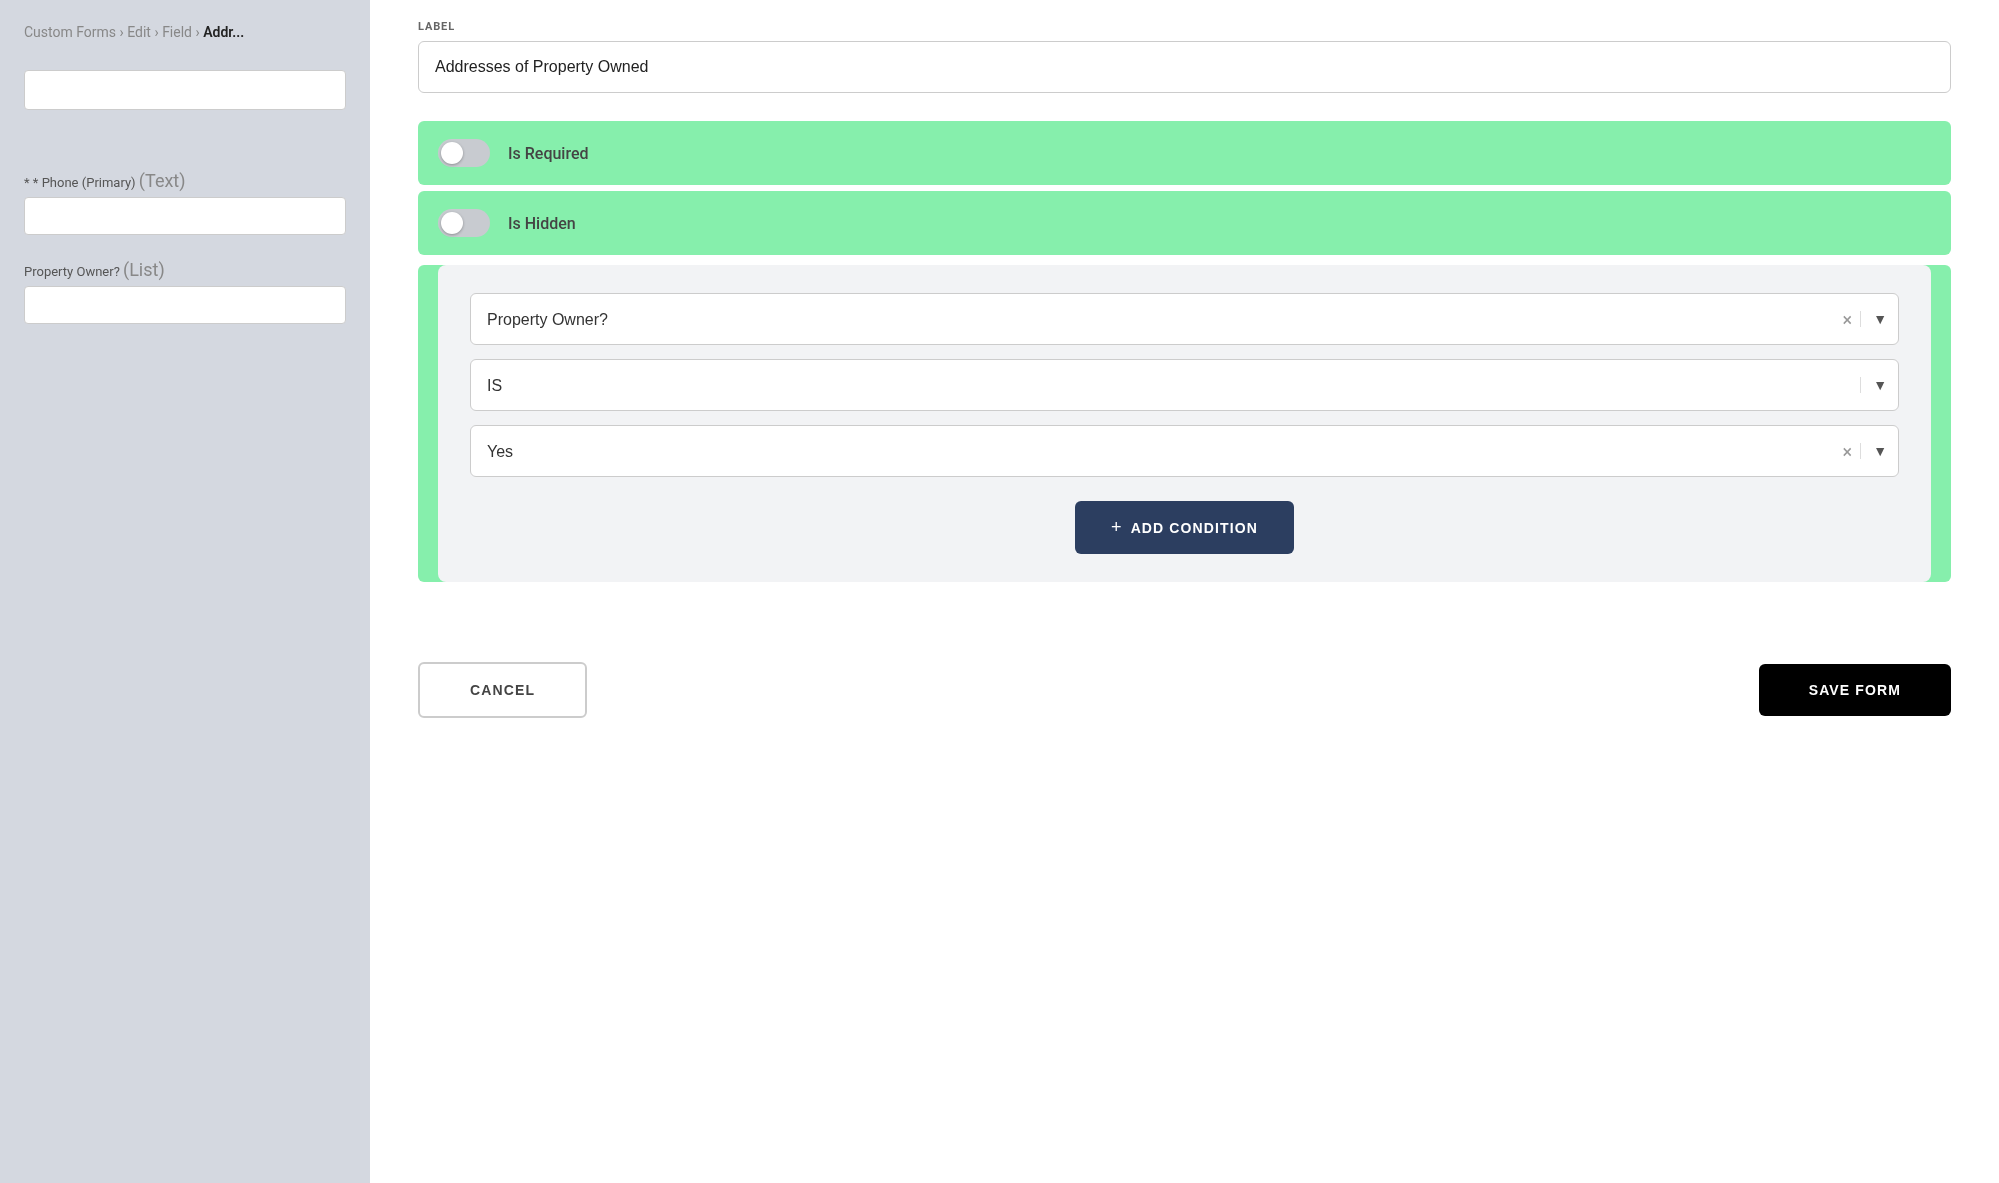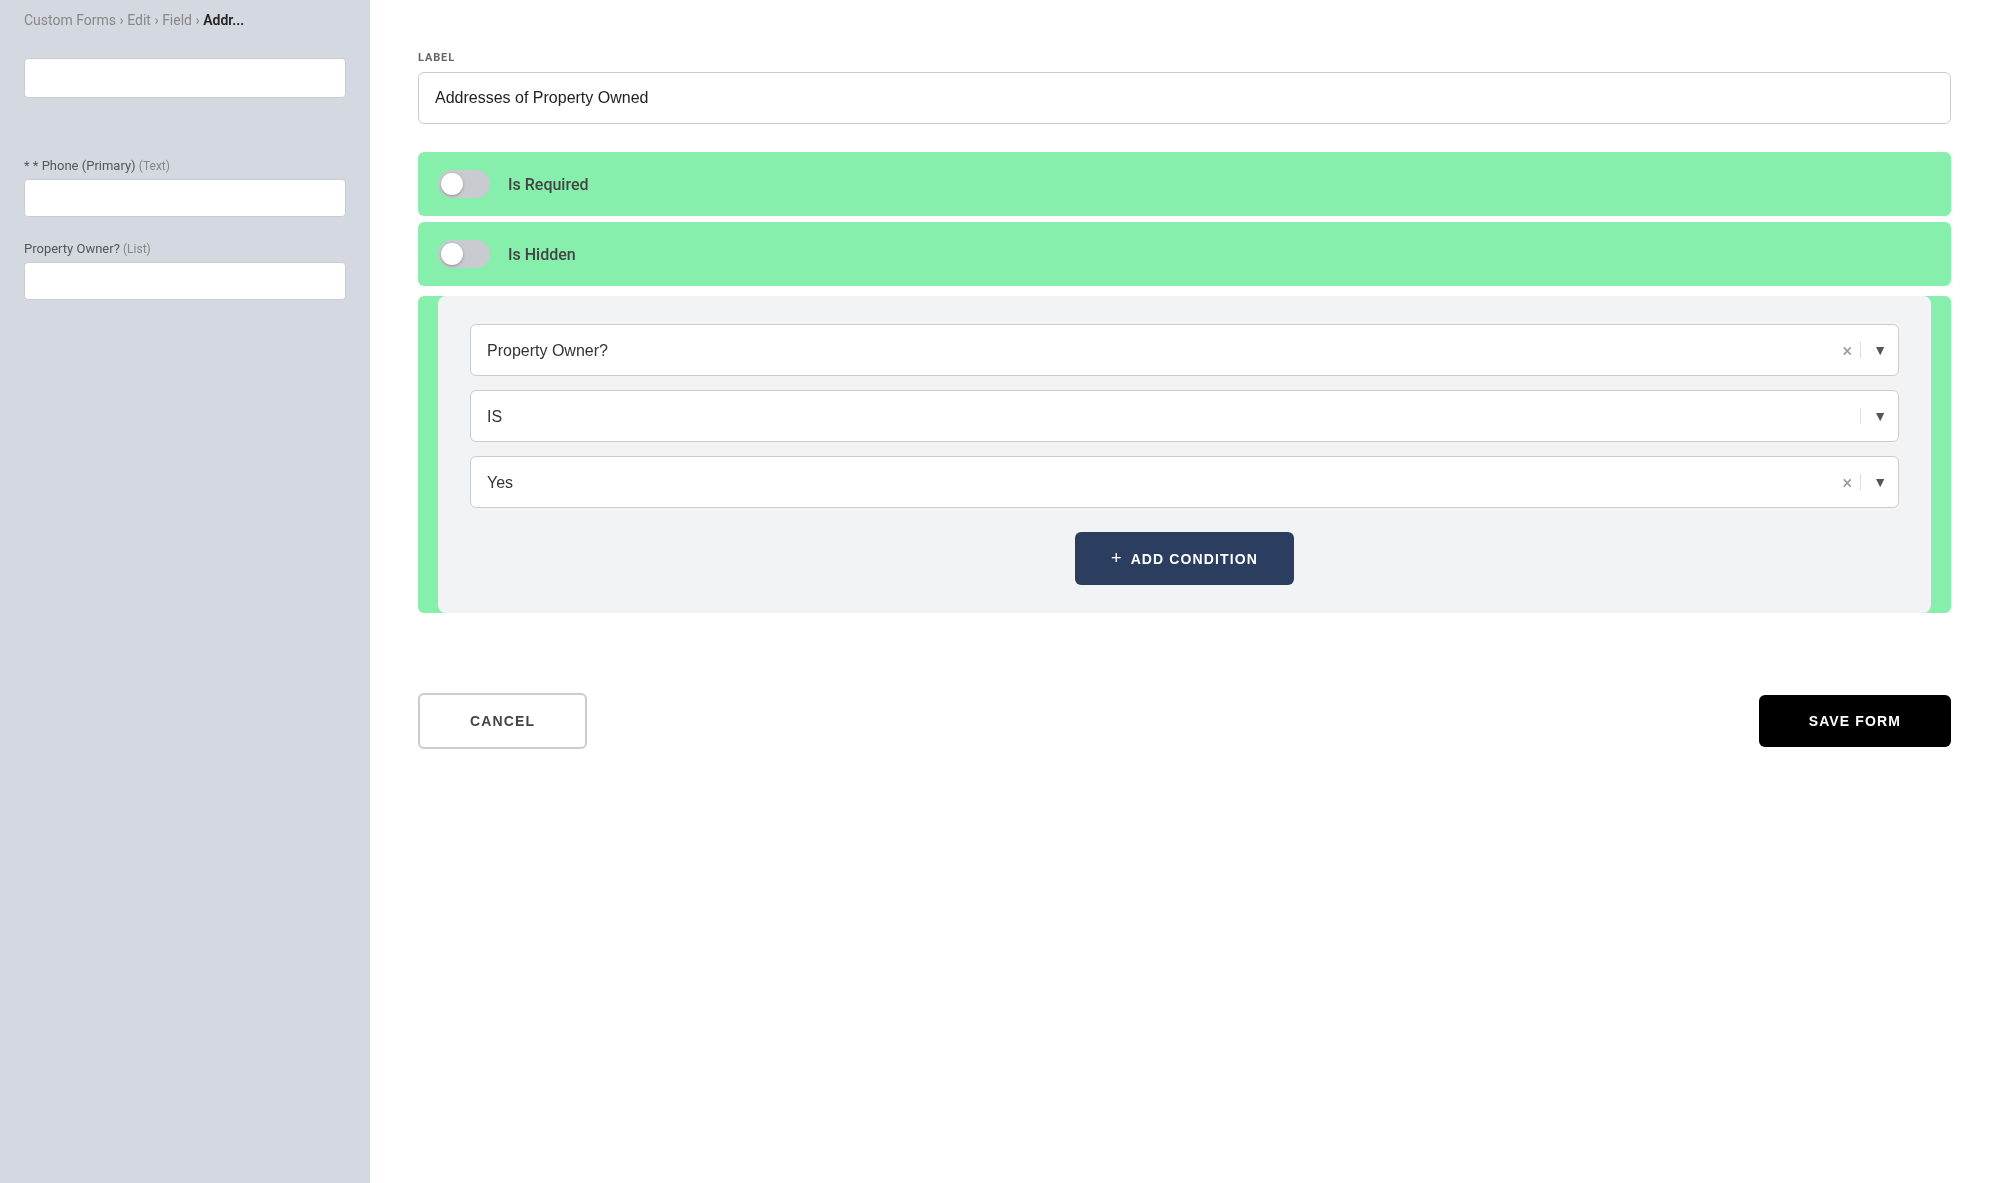--- a/index.html
+++ b/index.html
@@ -12,21 +12,21 @@
       position: relative;
     }
 
     
     .bg-form {
       position: absolute;
       top: 0; left: 0;
       width: 370px;
       height: 100%;
       background: #d4d8e0;
-      padding: 12px 24px;
+      padding: 24px 24px;
     }
 
     .bg-breadcrumb {
       font-size: 14px;
       color: #555;
       margin-bottom: 30px;
       white-space: nowrap;
       overflow: hidden;
     }
     .bg-breadcrumb span { color: #888; }
@@ -36,21 +36,21 @@
       margin-bottom: 24px;
     }
     .bg-field-label {
       font-size: 13px;
       color: #555;
       margin-bottom: 6px;
     }
     .bg-field-label em {
       color: #888;
       font-style: normal;
-      font-size: 12px;
+      font-size: 18px;
     }
     .bg-input {
       width: 100%;
       height: 38px;
       background: white;
       border: 1px solid #ccc;
       border-radius: 4px;
     }
     .bg-textarea {
       width: 100%;
@@ -67,21 +67,21 @@
     }
 
     
     .overlay-panel {
       position: absolute;
       top: 0;
       left: 370px;
       width: 1629px;
       height: 100%;
       background: white;
-      padding: 51px 48px;
+      padding: 20px 48px;
       overflow-y: auto;
     }
 
     
     .field-group {
       margin-bottom: 28px;
     }
     .field-label {
       font-size: 11px;
       font-weight: 700;

